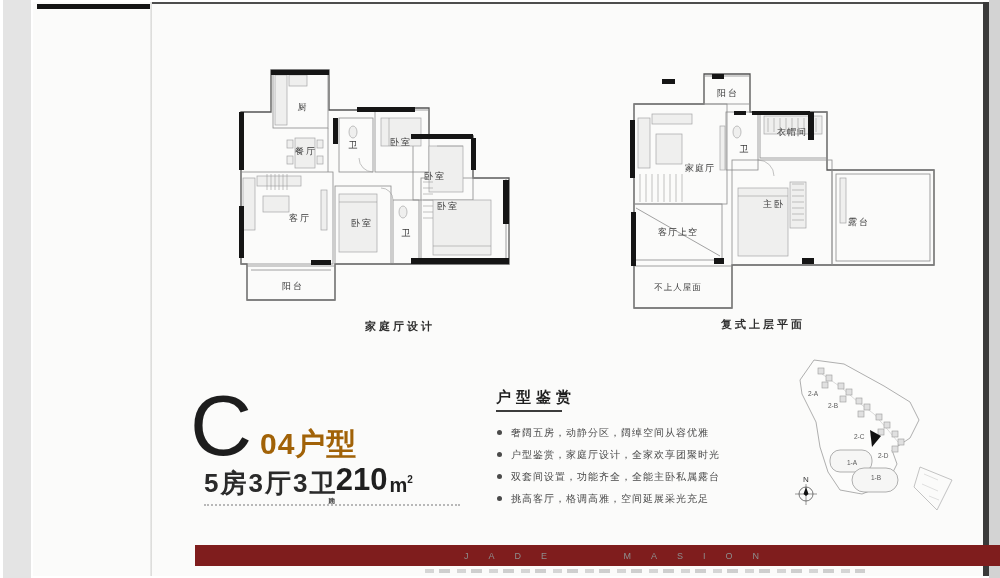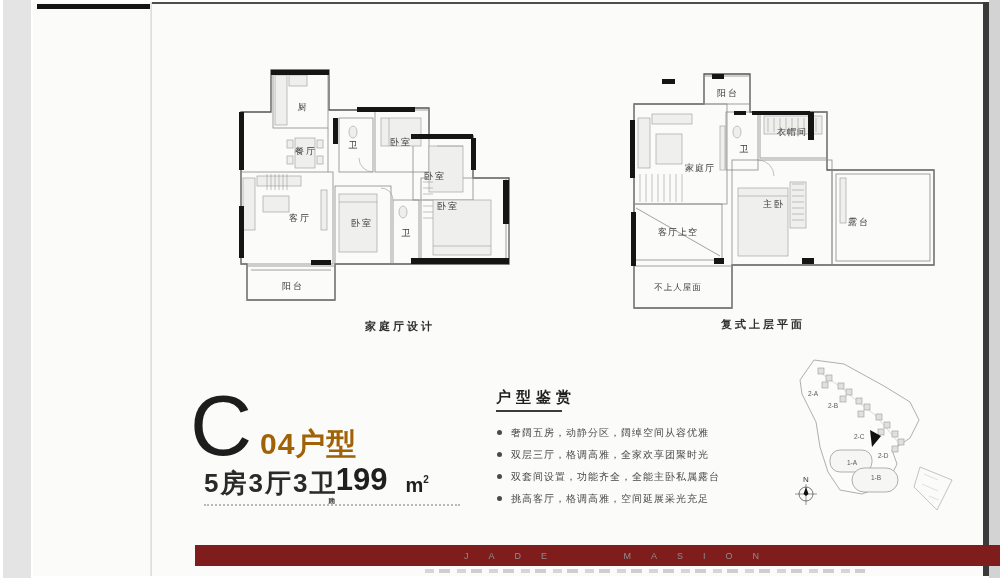--- a/index.html
+++ b/index.html
@@ -13,21 +13,21 @@
   .top-line{left:152px;top:2px;width:831px;height:2px;background:#4d4d4d;}
   .top-bar{left:37px;top:4px;width:115px;height:5px;background:#141414;}
   .fold{left:150px;top:2px;width:2px;height:574px;background:linear-gradient(90deg,#ededec,#d8d8d6);}
   .plan-caption{font-size:11px;font-weight:700;letter-spacing:3px;color:#2e2e2e;text-align:center;width:200px;}
   .unit-letter{font-size:86px;line-height:1;color:#1d1d1d;font-weight:400;}
   .unit-name{font-size:30px;font-weight:600;color:#a16207;letter-spacing:1px;}
   .unit-spec{font-size:26px;font-weight:600;color:#2a2a2a;letter-spacing:2px;}
   .area-wrap{display:flex;align-items:flex-end;}
   .area-label{writing-mode:vertical-rl;text-orientation:upright;font-size:6.5px;line-height:1.05;color:#4a4a4a;margin-right:1px;margin-bottom:3px;}
   .area-value{font-size:31px;font-weight:600;color:#1f1f1f;line-height:1;}
-  .area-unit{font-size:20px;font-weight:600;color:#1f1f1f;line-height:1;margin-left:18px;}
+  .area-unit{font-size:20px;font-weight:600;color:#1f1f1f;line-height:1;margin-left:2px;}
   .area-sup{font-size:10px;font-weight:600;color:#1f1f1f;vertical-align:9px;}
   .dashed-sep{border-top:2px dotted #b8b8b8;width:256px;height:0;}
   .feat-title{font-size:15px;font-weight:700;letter-spacing:5px;color:#1f1f1f;}
   .feat-underline{width:66px;height:2px;background:#3c3c3c;}
   .feat-list{list-style:none;margin:0;padding:0;}
   .feat-list li{position:relative;padding-left:15px;margin-bottom:9px;font-size:10px;color:#4a4a4a;letter-spacing:1px;line-height:13px;}
   .feat-dot{position:absolute;left:1px;top:4px;width:5px;height:5px;border-radius:50%;background:#4a4a4a;}
   .footer-bar{left:150px;top:545px;width:833px;height:21px;background:#7f1d1d;color:#8e8e8e;
               display:flex;align-items:center;justify-content:center;font-size:9px;
               letter-spacing:20px;word-spacing:34px;text-indent:20px;margin-left:45px;}
@@ -175,30 +175,30 @@
       <text class="rl" font-size="8.5" letter-spacing="1" text-anchor="middle" x="56" y="220">不上人屋面</text>
     </g>
   </svg>
   <div class="abs plan-caption" style="left:663px;top:317px;">复式上层平面</div>
 
   <div class="abs unit-letter" style="left:190px;top:382px;">C</div>
   <div class="abs unit-name" style="left:260px;top:424px;">04户型</div>
   <div class="abs unit-spec" style="left:204px;top:466px;">5房3厅3卫</div>
   <div class="abs area-wrap" style="left:328px;top:464px;">
     <span class="area-label">建面约</span>
-    <span class="area-value">199</span>
+    <span class="area-value">210</span>
     <span class="area-unit"><span>m</span><span class="area-sup">2</span></span>
   </div>
   <div class="abs dashed-sep" style="left:204px;top:504px;"></div>
 
   <div class="abs feat-title" style="left:496px;top:388px;">户型鉴赏</div>
   <div class="abs feat-underline" style="left:496px;top:410px;"></div>
   <ul class="abs feat-list" style="left:496px;top:426px;">
     <li><span class="feat-dot"></span><span>奢阔五房，动静分区，阔绰空间从容优雅</span></li>
-    <li><span class="feat-dot"></span><span>双层三厅，格调高雅，全家欢享团聚时光</span></li>
+    <li><span class="feat-dot"></span><span>户型鉴赏，家庭厅设计，全家欢享团聚时光</span></li>
     <li><span class="feat-dot"></span><span>双套间设置，功能齐全，全能主卧私属露台</span></li>
     <li><span class="feat-dot"></span><span>挑高客厅，格调高雅，空间延展采光充足</span></li>
   </ul>
 
   <svg class="abs" style="left:792px;top:352px;" width="196" height="170" viewBox="0 0 196 170">
     <path d="M8,28 L22,8 L52,12 L92,34 L118,50 L127,68 L118,86 L100,98 L105,112 L95,132 L70,142 L48,138 L36,120 L28,95 L24,70 L10,42 Z" fill="#fcfcfb" stroke="#9a9a9a" stroke-width="0.8"></path>
     <path d="M128,115 L160,128 L145,158 L122,135 Z" fill="none" stroke="#ababab" stroke-width="0.7"></path>
     <path d="M132,122 l14,6 M130,132 l16,7 M137,144 l10,4" stroke="#c2c2c2" stroke-width="0.5" fill="none"></path>
     <path d="M30,22 L50,36 L66,50 L82,62 L96,78 L106,90" stroke="#c4c4c4" stroke-width="0.6" fill="none"></path>
     <g fill="#e0e0e0" stroke="#9a9a9a" stroke-width="0.6">

